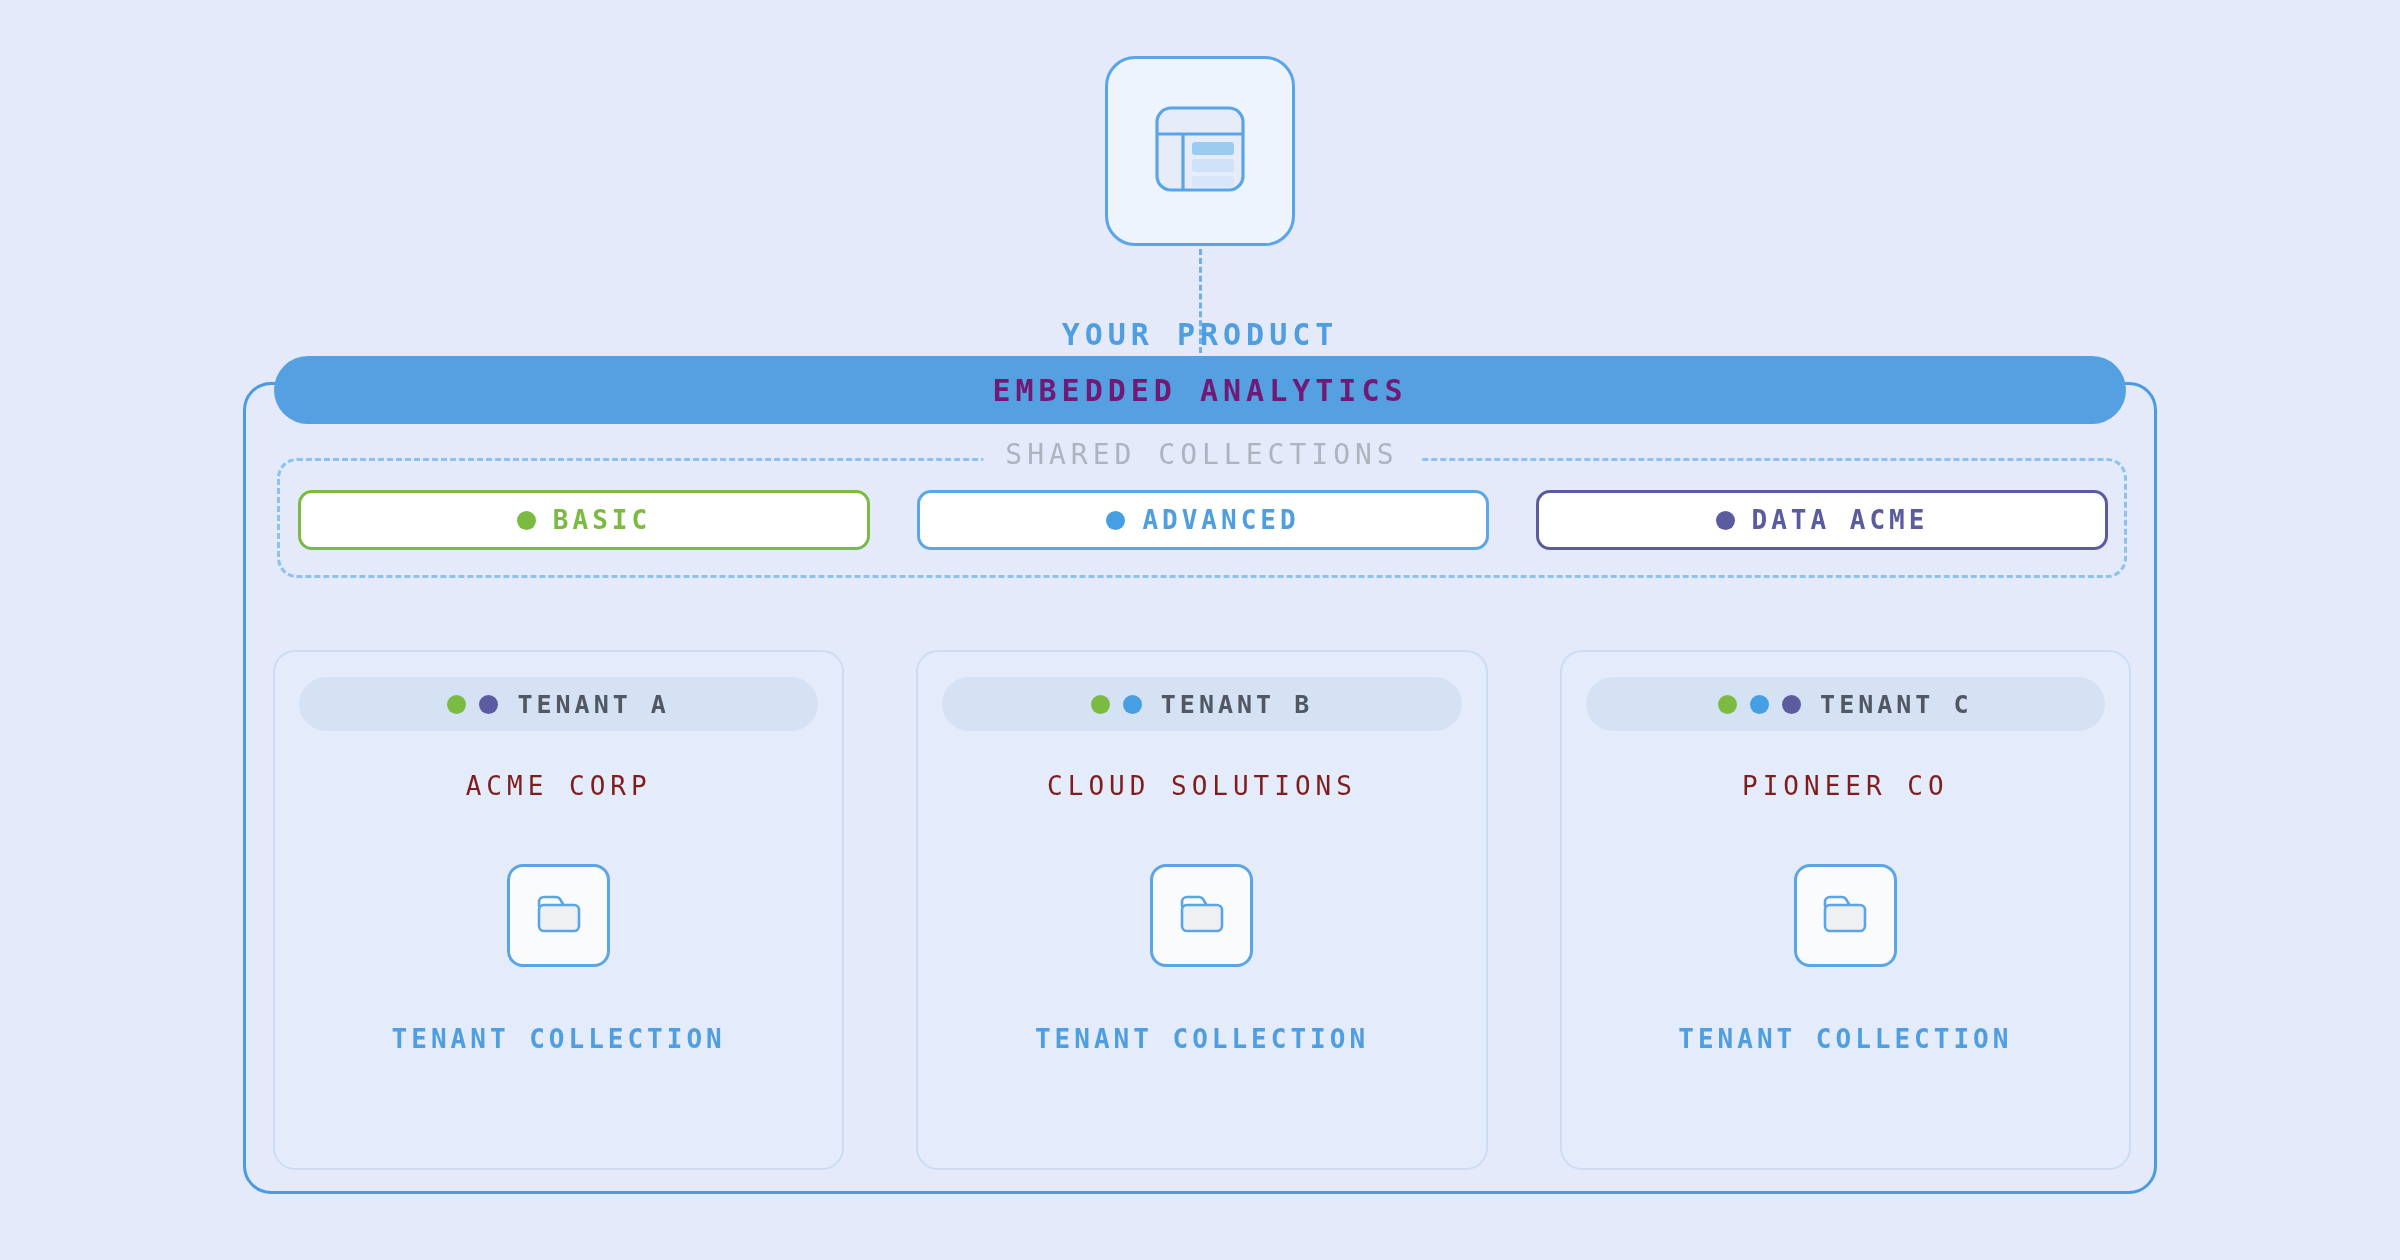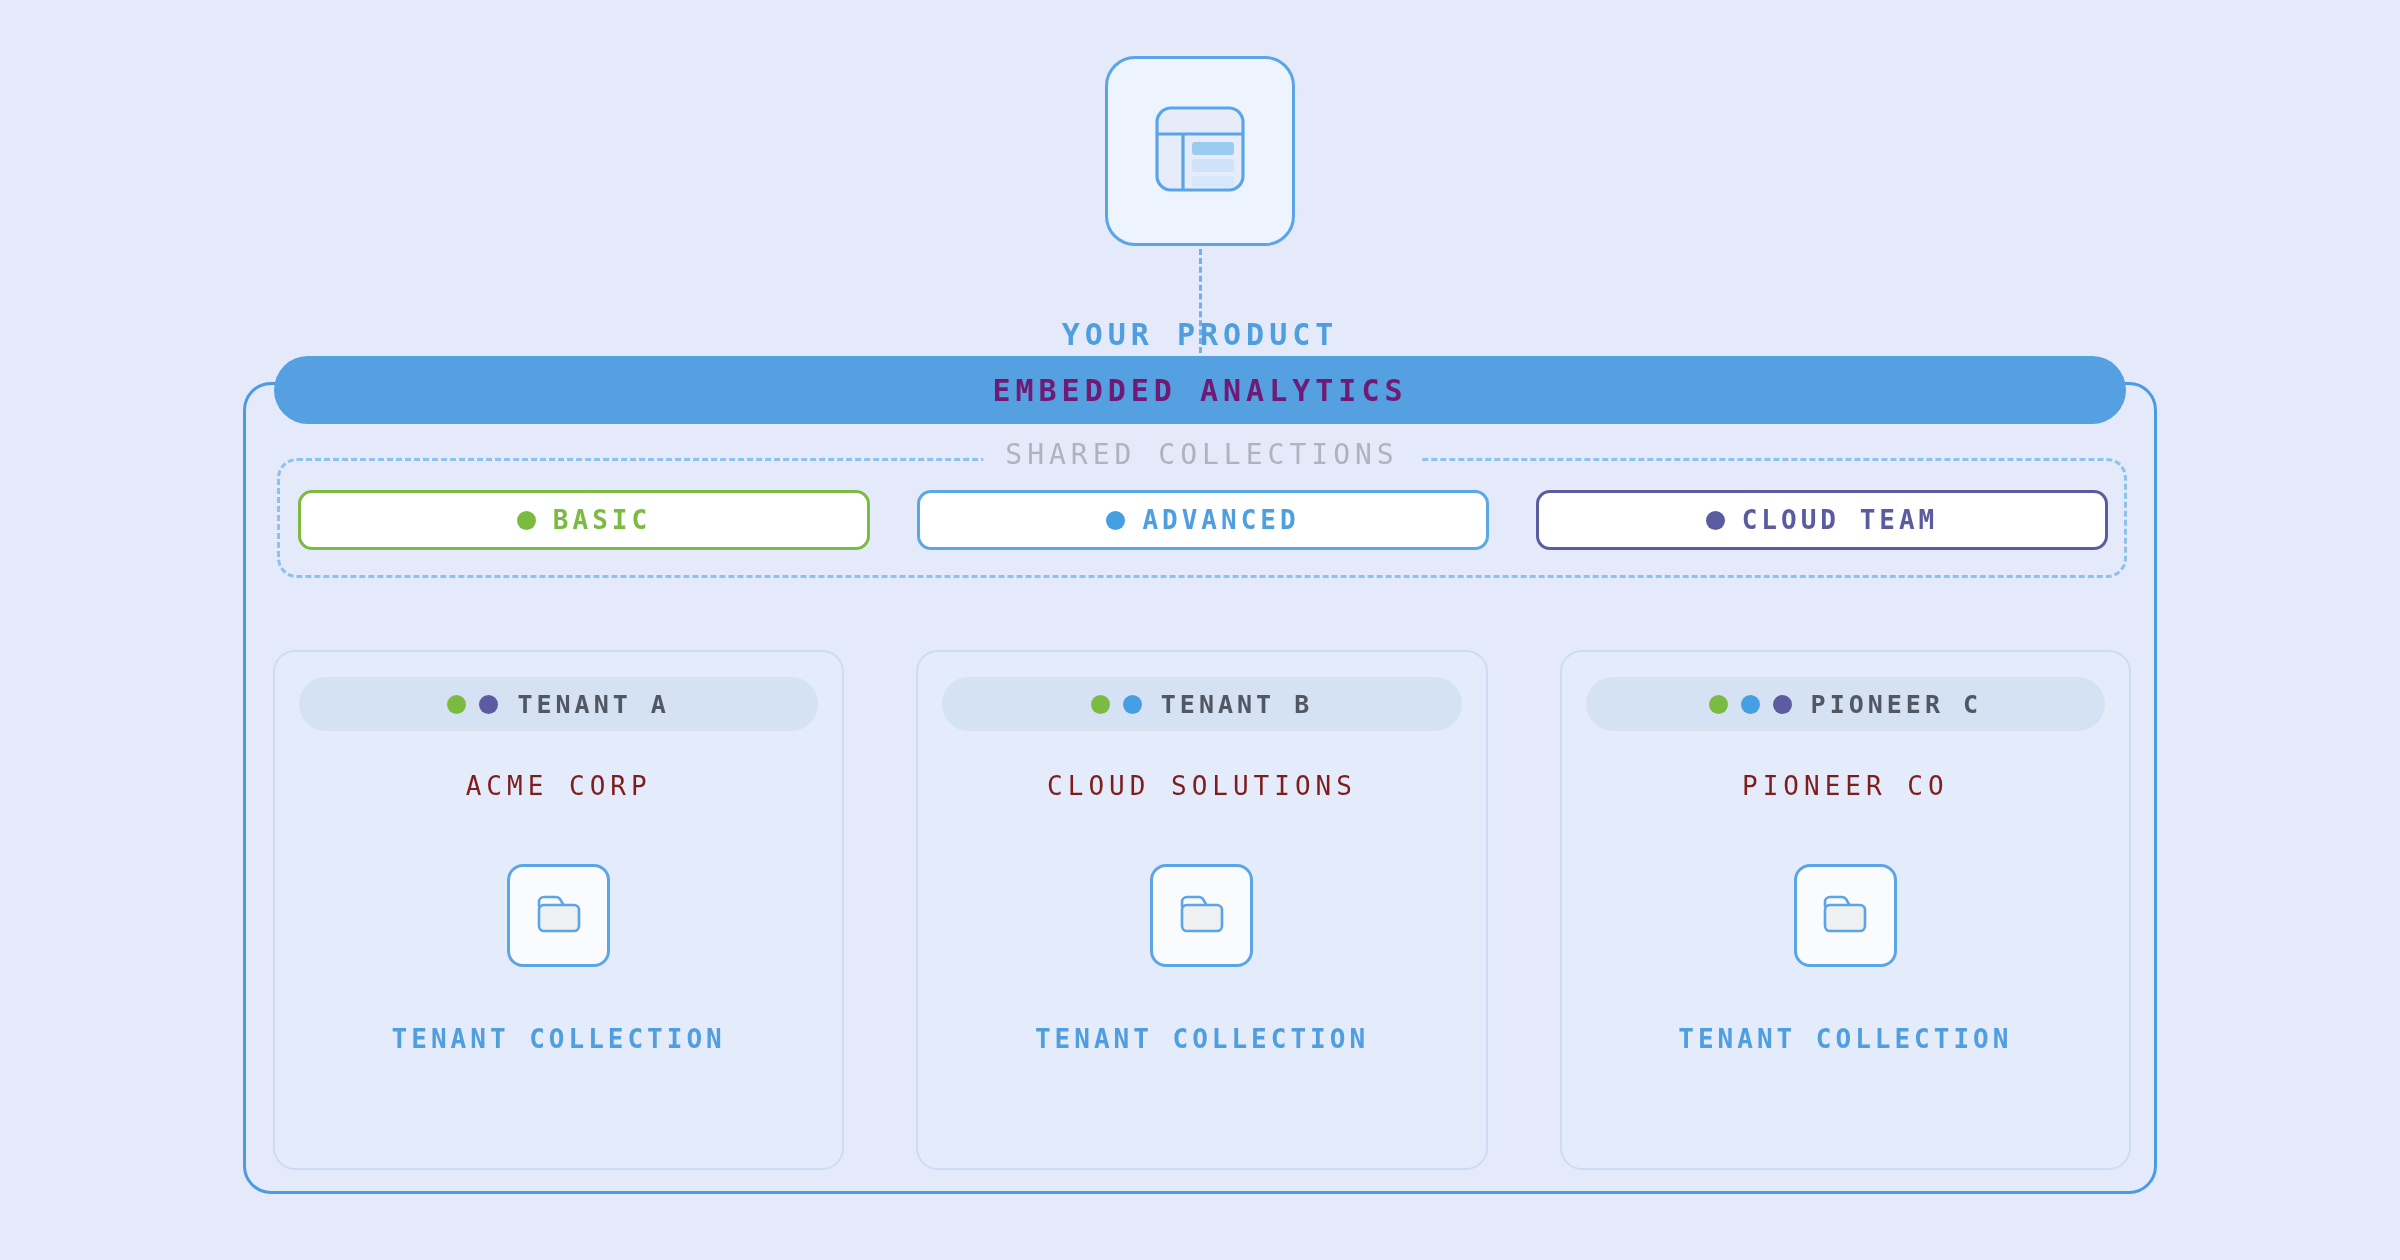--- a/index.html
+++ b/index.html
@@ -267,21 +267,21 @@
     <div class="pill" style="border-color: rgb(124, 187, 66);">
       <span class="pill-dot" style="background: rgb(124, 187, 66);"></span>
       <span class="pill-label" style="color: rgb(124, 187, 66);">BASIC</span>
     </div>
     <div class="pill" style="border-color: rgb(91, 167, 230);">
       <span class="pill-dot" style="background: rgb(71, 159, 227);"></span>
       <span class="pill-label" style="color: rgb(79, 158, 224);">ADVANCED</span>
     </div>
     <div class="pill" style="border-color: rgb(91, 91, 160);">
       <span class="pill-dot" style="background: rgb(91, 91, 160);"></span>
-      <span class="pill-label" style="color: rgb(91, 91, 160);">CLOUD TEAM</span>
+      <span class="pill-label" style="color: rgb(91, 91, 160);">DATA ACME</span>
     </div>
   </div>
 
   <div class="tenants-row">
 
     <div class="tenant-card">
       <div class="tenant-chip">
         <span class="tenant-chip-dots">
             <span class="tenant-dot" style="background: rgb(124, 187, 66);"></span>
             <span class="tenant-dot" style="background: rgb(91, 91, 160);"></span>
@@ -320,21 +320,21 @@
       <div class="tenant-collection-label">TENANT COLLECTION</div>
     </div>
 
     <div class="tenant-card">
       <div class="tenant-chip">
         <span class="tenant-chip-dots">
             <span class="tenant-dot" style="background: rgb(124, 187, 66);"></span>
             <span class="tenant-dot" style="background: rgb(71, 159, 227);"></span>
             <span class="tenant-dot" style="background: rgb(91, 91, 160);"></span>
           </span>
-        <span class="tenant-chip-label">PIONEER C</span>
+        <span class="tenant-chip-label">TENANT C</span>
       </div>
       <div class="tenant-company">PIONEER CO</div>
       <div class="folder-tile">
         <span>
           <svg width="60" height="60" viewBox="0 0 60 60">
             <path d="M10 18 a5 5 0 0 1 5 -5 h12 a5 5 0 0 1 4.2 2.3 L35 22 H10 Z" fill="#fafbfc" stroke="#5aa5e8" stroke-width="2.6" stroke-linejoin="round"></path>
             <rect x="10" y="21" width="40" height="26" rx="5" ry="5" fill="#eef0f1" stroke="#5aa5e8" stroke-width="2.6"></rect>
           </svg>
         </span>
       </div>

